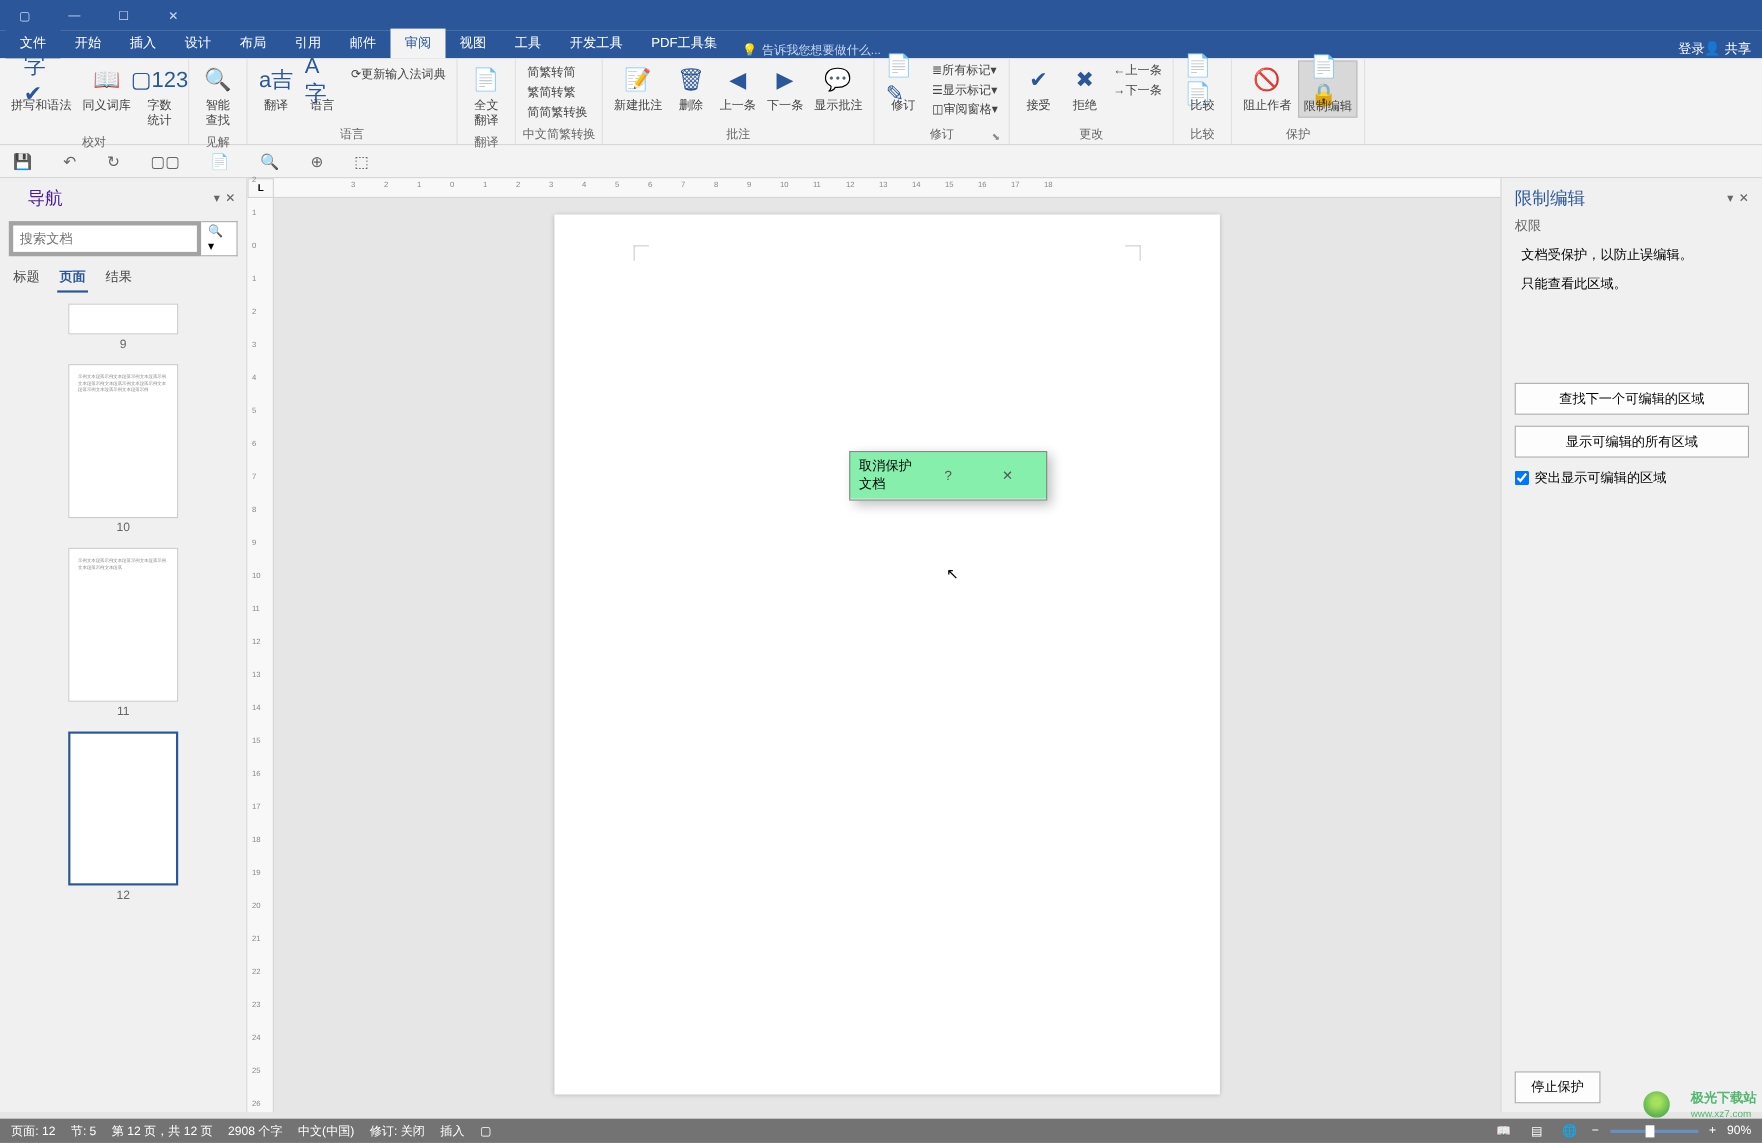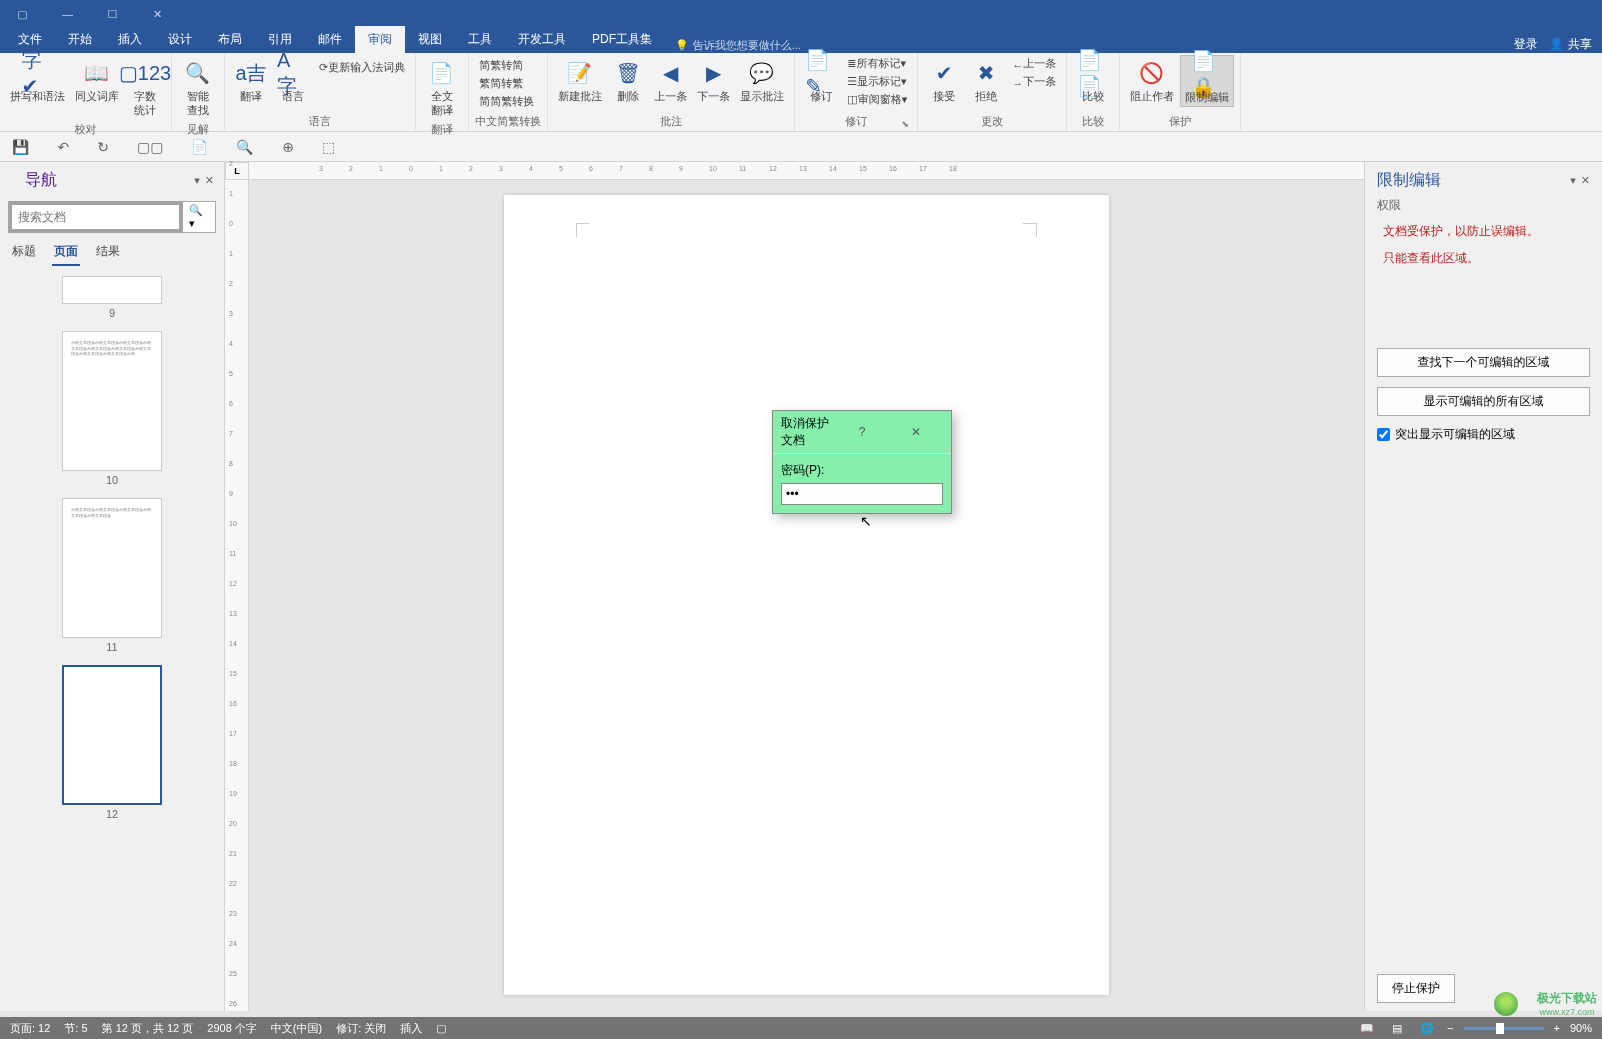--- a/index.html
+++ b/index.html
@@ -9,21 +9,21 @@
 .title-bar { background: #2b579a; height: 28px; display: flex; align-items: center; color: #fff; }
 .title-bar .title { flex: 1; text-align: center; font-size: 12px; }
 .title-bar .win-buttons { display: flex; }
 .title-bar .win-btn { width: 45px; height: 28px; display: flex; align-items: center; justify-content: center; color: #c7d7f0; font-size: 11px; }
 
 
 .menu-bar { background: #2b579a; height: 25px; display: flex; align-items: flex-end; color: #fff; padding-left: 5px; }
 .menu-tab { padding: 5px 13px; font-size: 12px; cursor: pointer; }
 .menu-tab.file { background: #2b579a; }
 .menu-tab.active { background: #f3f3f3; color: #2b579a; }
-.menu-right { margin-left: auto; display: flex; align-items: center; padding-right: 10px; gap: 12px; }
+.menu-right { margin-left: auto; display: flex; align-items: center; padding-right: 10px; }
 .tell-me { color: #c7d7f0; font-size: 11px; margin-left: 10px; display: flex; align-items: center; gap: 4px; }
 
 
 .ribbon { background: #f3f3f3; height: 79px; display: flex; border-bottom: 1px solid #d4d4d4; }
 .ribbon-group { border-right: 1px solid #e0e0e0; display: flex; flex-direction: column; padding: 2px 6px 0; }
 .ribbon-group-content { flex: 1; display: flex; align-items: flex-start; gap: 2px; }
 .ribbon-group-label { text-align: center; font-size: 11px; color: #666; padding: 2px 0; position: relative; }
 .ribbon-group-label .launcher { position: absolute; right: 2px; bottom: 2px; font-size: 9px; color: #888; }
 .ribbon-btn { display: flex; flex-direction: column; align-items: center; padding: 2px 4px; font-size: 11px; color: #444; cursor: pointer; line-height: 1.3; }
 .ribbon-btn .icon { width: 32px; height: 32px; display: flex; align-items: center; justify-content: center; font-size: 20px; color: #2b579a; }
@@ -68,21 +68,21 @@
 .page .corner { position: absolute; width: 14px; height: 14px; border: 1px solid #ccc; }
 .page .corner.tl { top: 28px; left: 72px; border-right: none; border-bottom: none; }
 .page .corner.tr { top: 28px; right: 72px; border-left: none; border-bottom: none; }
 
 
 .right-panel { width: 238px; background: #f0f0f0; border-left: 1px solid #d4d4d4; padding: 8px 12px; display: flex; flex-direction: column; }
 .rp-header { display: flex; align-items: center; }
 .rp-title { font-size: 16px; color: #2b579a; flex: 1; }
 .rp-close { font-size: 11px; color: #666; cursor: pointer; display: flex; gap: 5px; }
 .rp-section-label { font-size: 12px; color: #666; margin-top: 6px; }
-.rp-text { font-size: 12px; color: #b91c1c; margin-top: 8px; padding-left: 6px; line-height: 1.6; }
+.rp-text { font-size: 12px; color: #000000; margin-top: 8px; padding-left: 6px; line-height: 1.6; }
 .rp-btn { border: 1px solid #ababab; background: #fdfdfd; padding: 5px 8px; font-size: 12px; margin-top: 10px; cursor: pointer; text-align: center; }
 .rp-check { display: flex; align-items: center; gap: 5px; font-size: 12px; margin-top: 10px; }
 .rp-spacer { flex: 1; }
 
 
 .dialog-overlay { position: absolute; left: 0; top: 0; right: 0; bottom: 0; pointer-events: none; }
 .dialog { position: absolute; left: 772px; top: 410px; width: 180px; background: #86efac; border: 1px solid #888; box-shadow: 4px 4px 10px rgba(0,0,0,0.25); pointer-events: auto; }
 .dialog-title { display: flex; align-items: center; padding: 4px 8px; border-bottom: 1px solid #ddd; font-size: 12px; }
 .dialog-title span { flex: 1; }
 .dialog-title .dlg-btn { width: 22px; text-align: center; cursor: pointer; font-size: 12px; color: #555; }
@@ -96,21 +96,21 @@
 
 
 .status-bar { position: absolute; bottom: 0; left: 0; right: 0; height: 22px; background: #737373; color: #fff; display: flex; align-items: center; font-size: 11px; padding: 0 10px; }
 .status-bar .sb-item { margin-right: 14px; }
 .status-bar .sb-right { margin-left: auto; display: flex; align-items: center; gap: 10px; }
 .status-bar .view-btn { width: 20px; text-align: center; }
 .zoom-slider { width: 80px; height: 3px; background: #6a8ec2; position: relative; }
 .zoom-slider .handle { position: absolute; left: 40%; top: -4px; width: 8px; height: 11px; background: #fff; }
 
 
-.watermark { position: absolute; right: 5px; bottom: 22px; font-size: 12px; color: #45b264; opacity: 0.9; display: flex; align-items: center; gap: 19px; text-align: center; }
+.watermark { position: absolute; right: 5px; bottom: 22px; font-size: 12px; color: #45b264; opacity: 0.9; display: flex; align-items: center; gap: 19px; }
 .watermark .logo { width: 24px; height: 24px; background: radial-gradient(circle at 50% 40%, #9ee04e 20%, #1f8e3b 100%); border-radius: 50%; }
 </style>
 </head>
 <body>
 
 <div class="title-bar">
   <div class="win-buttons">
     <div class="win-btn">▢</div>
     <div class="win-btn">—</div>
     <div class="win-btn">☐</div>
@@ -453,24 +453,20 @@
   </div>
 </div>
 
 <div class="dialog-overlay">
   <div class="dialog">
     <div class="dialog-title">
       <span>取消保护文档</span>
       <span class="dlg-btn">?</span>
       <span class="dlg-btn">✕</span>
     </div>
-    <div class="dialog-body">
-      <label>密码(P):</label>
-      <input type="password" value="***" style="">
-    </div>
   </div>
   <div class="cursor-arrow">↖</div>
 </div>
 
 <div class="status-bar">
   <span class="sb-item">页面: 12</span>
   <span class="sb-item">节: 5</span>
   <span class="sb-item">第 12 页，共 12 页</span>
   <span class="sb-item">2908 个字</span>
   <span class="sb-item">中文(中国)</span>

